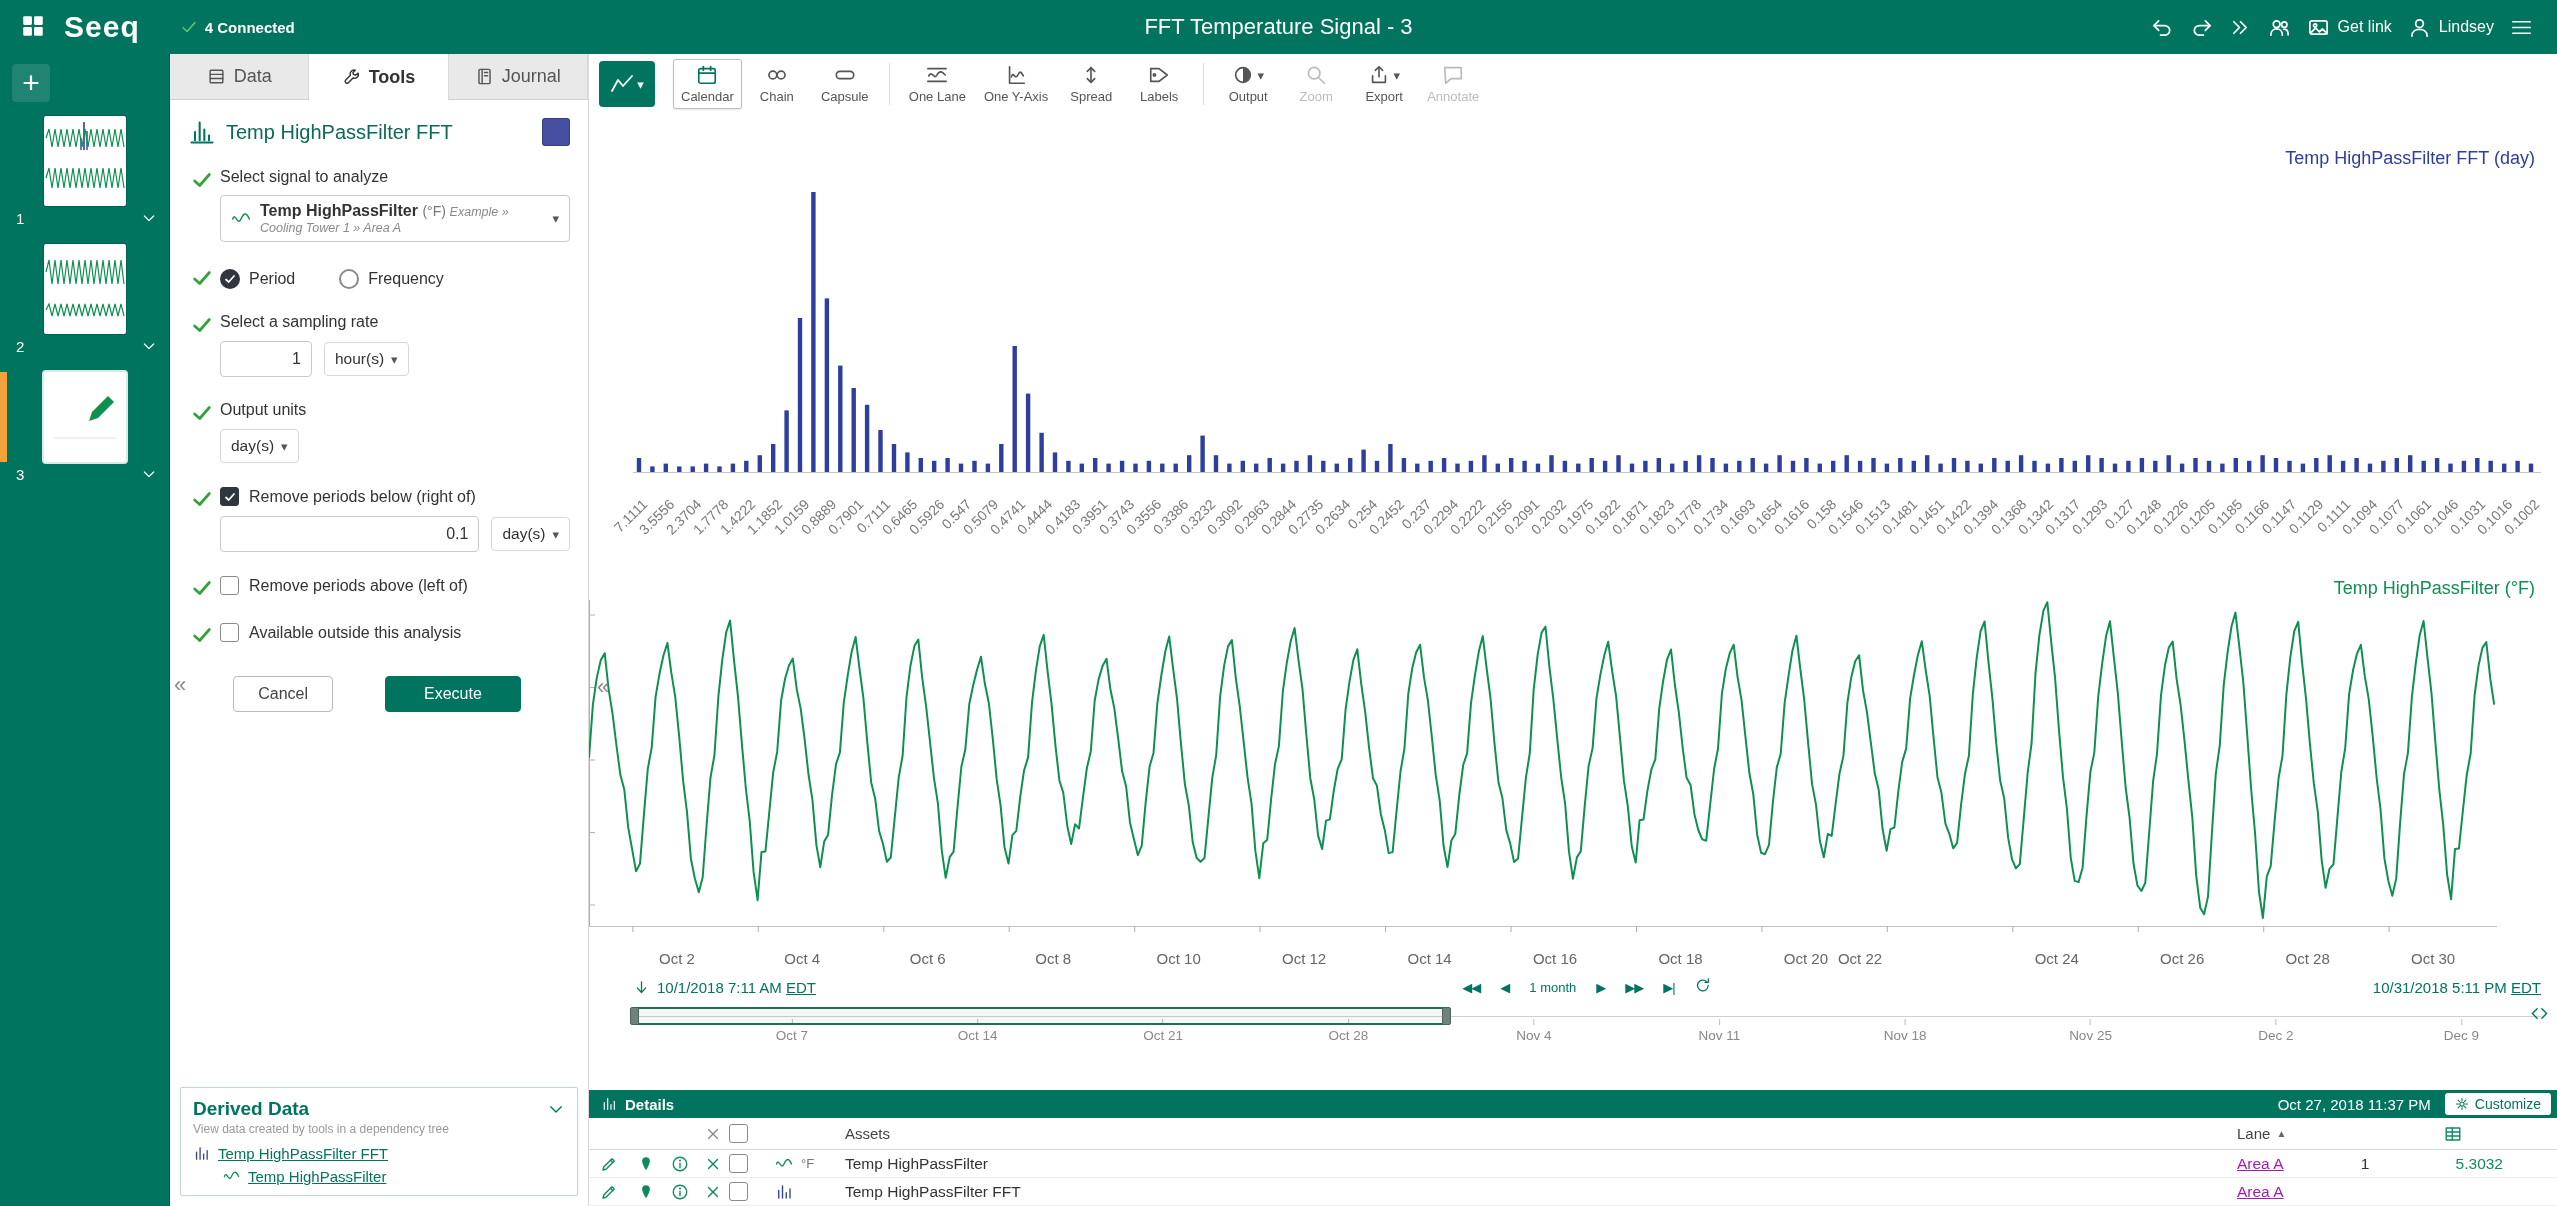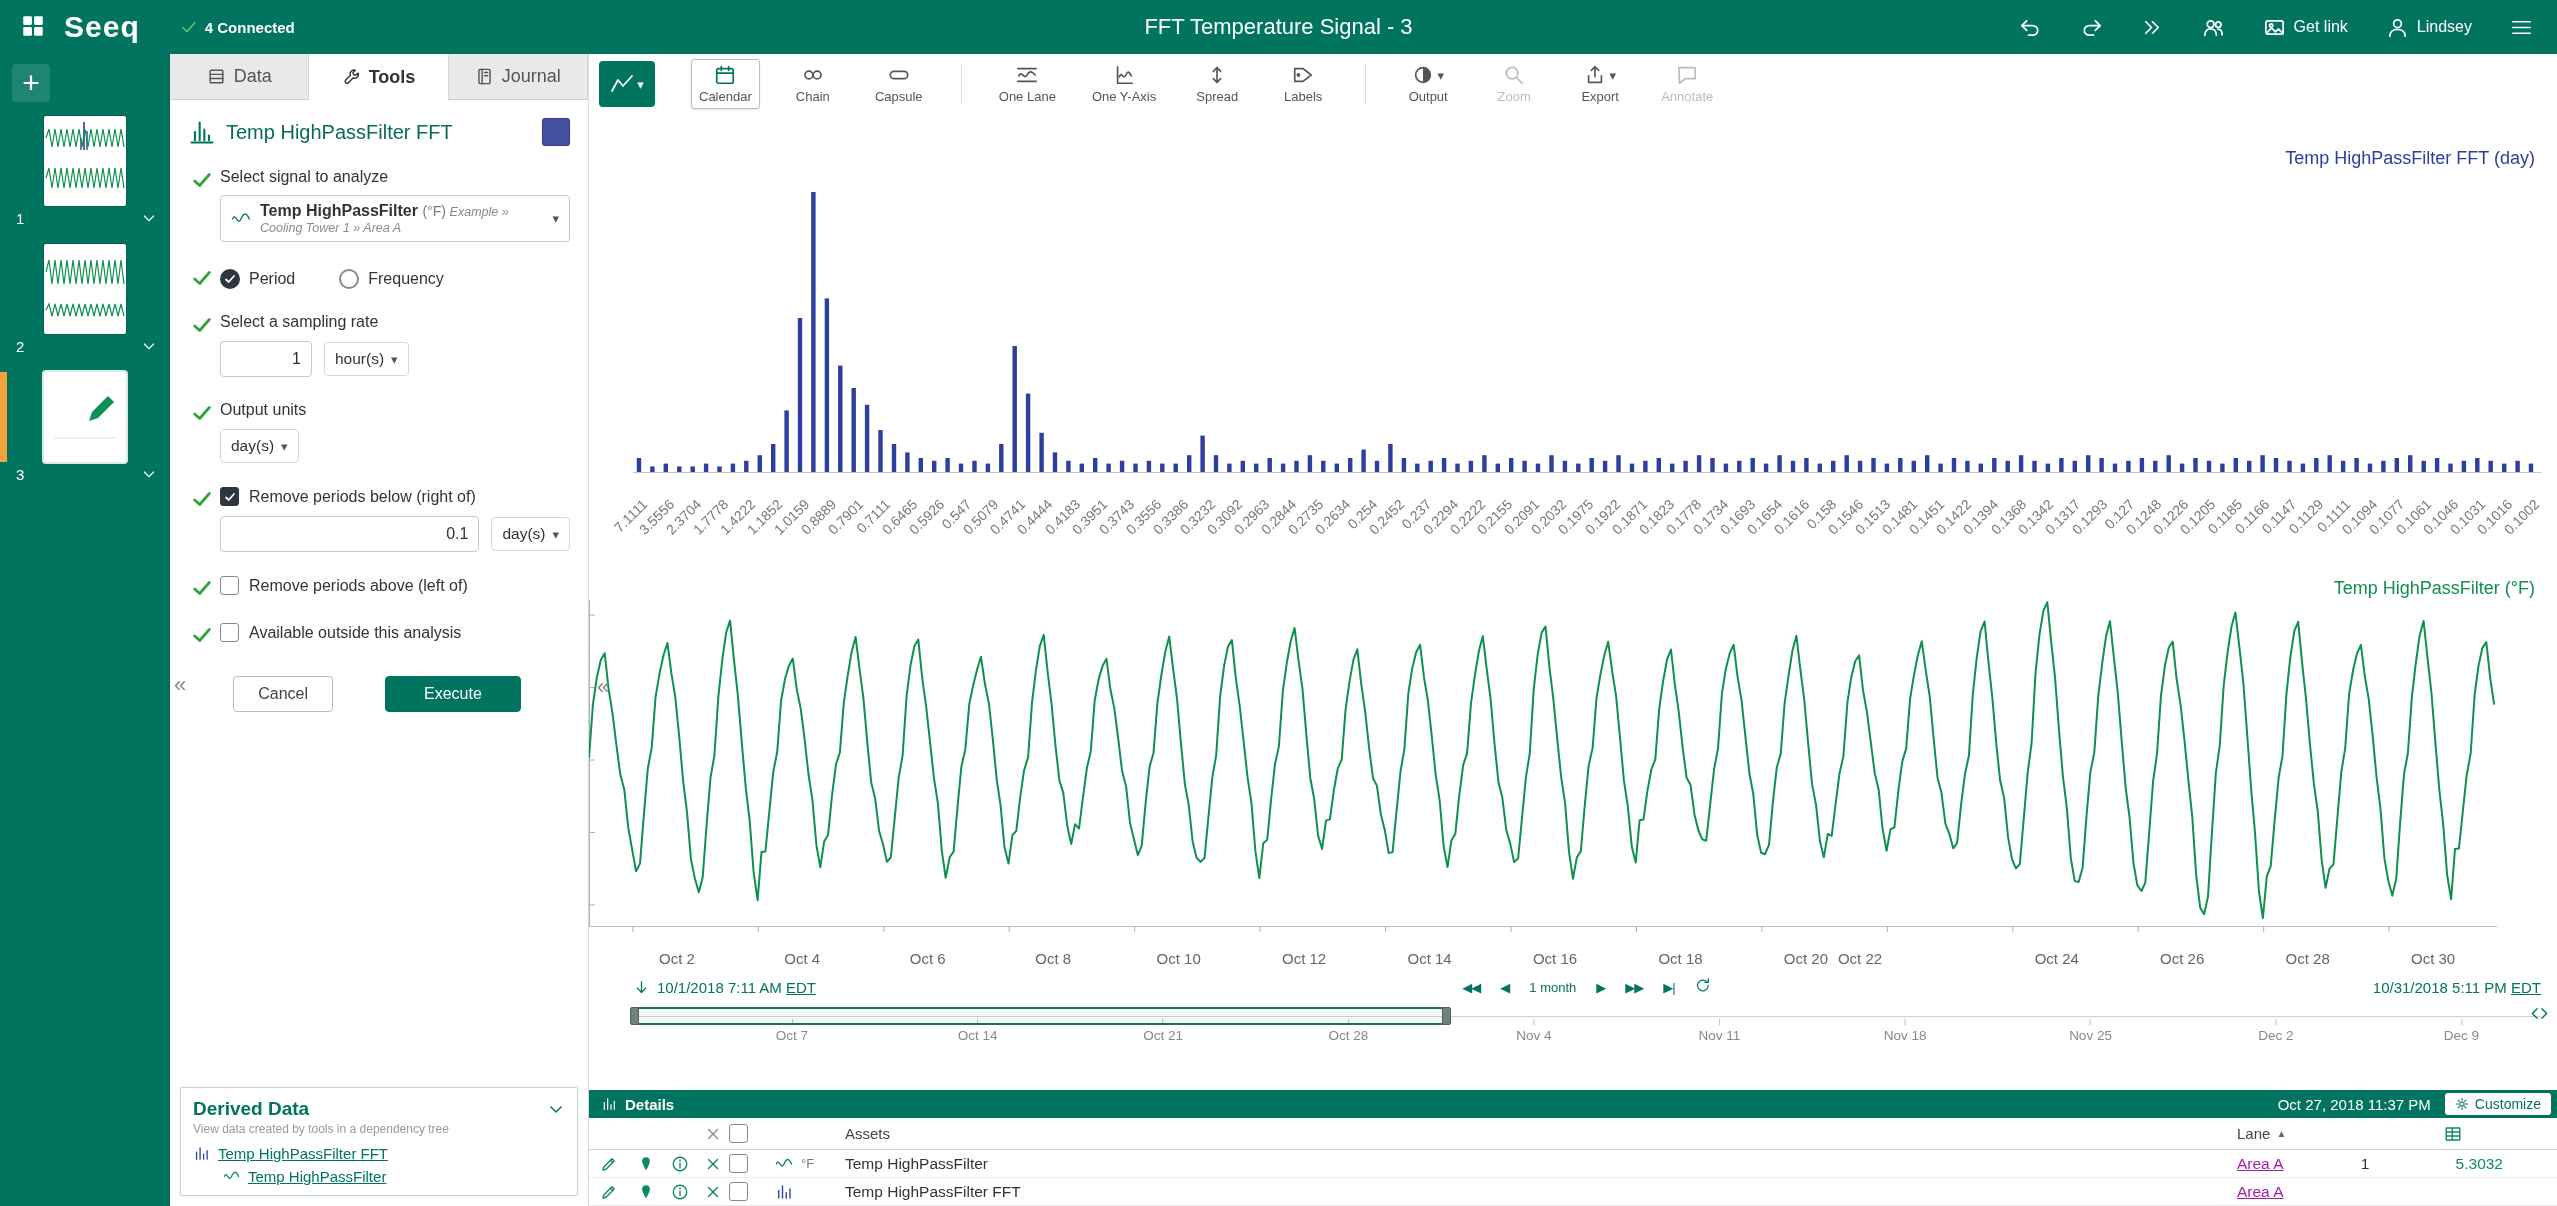--- a/index.html
+++ b/index.html
@@ -12,21 +12,21 @@
 
   
   .topbar{height:54px;flex:none;background:#00745E;color:#fff;display:flex;align-items:center;padding:0 16px;position:relative;}
   .tb-left{display:flex;align-items:center;gap:14px;}
   .appgrid{background:none;border:none;color:#fff;padding:4px;}
   .appgrid svg{width:26px;height:26px;}
   .logo{font-size:30px;font-weight:bold;letter-spacing:1px;}
   .conn{display:flex;align-items:center;gap:7px;font-size:15px;font-weight:bold;margin-left:26px;}
   .conn svg{width:18px;height:18px;color:#5ED16A;}
   .tb-title{position:absolute;left:50%;transform:translateX(-50%);font-size:22px;}
-  .tb-right{margin-left:auto;display:flex;gap:22px;}
+  .tb-right{margin-left:auto;display:flex;gap:0;}
   .hbtn{background:none;border:none;color:#fff;display:flex;align-items:center;gap:8px;font-size:16px;padding:6px 8px;}
   .hbtn svg{width:23px;height:23px;}
 
   .body{flex:1;display:flex;min-height:0;}
 
   
   .ws-strip{width:170px;flex:none;background:#00745E;border-right:1px solid rgba(0,0,0,0.18);position:relative;padding-top:10px;}
   .add-ws{display:block;width:38px;height:38px;margin-left:12px;background:rgba(255,255,255,0.12);border:none;border-radius:4px;color:#fff;font-size:30px;line-height:34px;}
   #worksheets{margin-top:6px;}
   .ws-item{position:relative;margin-top:14px;}
@@ -102,21 +102,21 @@
 
   .collapse{position:absolute;top:620px;color:#8a8a8a;font-size:22px;line-height:1;}
   .collapse::after{content:"«";}
   .collapse.left{left:4px;}
 
   
   main{flex:1;min-width:0;display:flex;flex-direction:column;position:relative;background:#fff;}
   .main-collapse{position:absolute;left:8px;top:620px;color:#8a8a8a;font-size:22px;z-index:5;}
   .main-collapse::after{content:"«";}
 
-  .toolbar{height:60px;flex:none;display:flex;align-items:center;padding:6px 10px;gap:20px;}
+  .toolbar{height:60px;flex:none;display:flex;align-items:center;padding:6px 10px;gap:2px;}
   .trend-btn{width:56px;height:46px;background:#00745E;border:none;border-radius:4px;color:#fff;display:flex;align-items:center;justify-content:center;gap:3px;margin-right:16px;}
   .trend-btn svg{width:24px;height:24px;}
   .trend-btn .caret{color:#fff;}
   .tb-btn{min-width:66px;height:50px;display:flex;flex-direction:column;align-items:center;justify-content:center;gap:3px;color:#555;background:none;border:1px solid transparent;border-radius:3px;padding:2px 7px;}
   .tb-btn svg{width:22px;height:22px;}
   .tb-btn.active{border-color:#BEBEBE;background:#fff;box-shadow:0 1px 2px rgba(0,0,0,0.1);}
   .tb-btn.active svg{color:#00745E;}
   .tb-btn.disabled{opacity:0.4;}
   .tb-lbl{font-size:13px;}
   .tb-ico{display:flex;align-items:center;gap:3px;}

